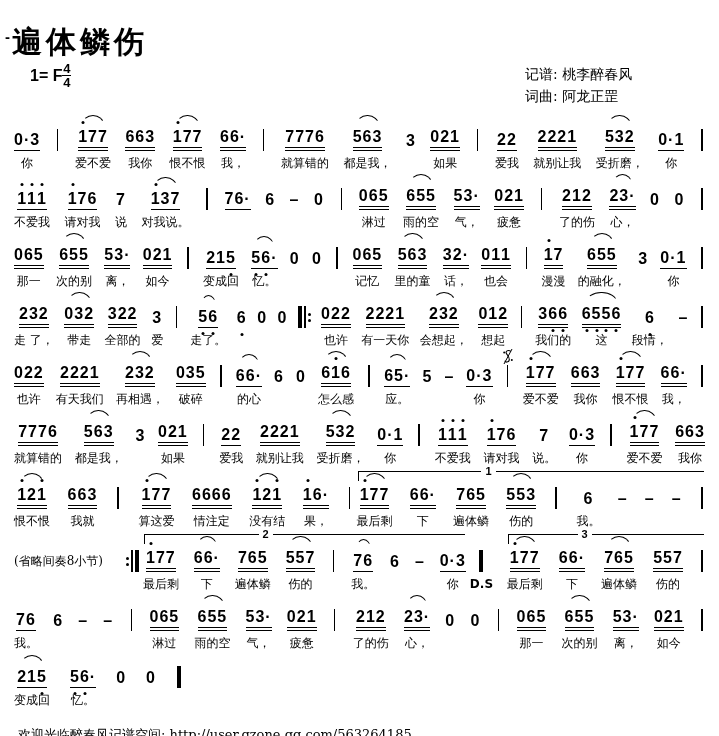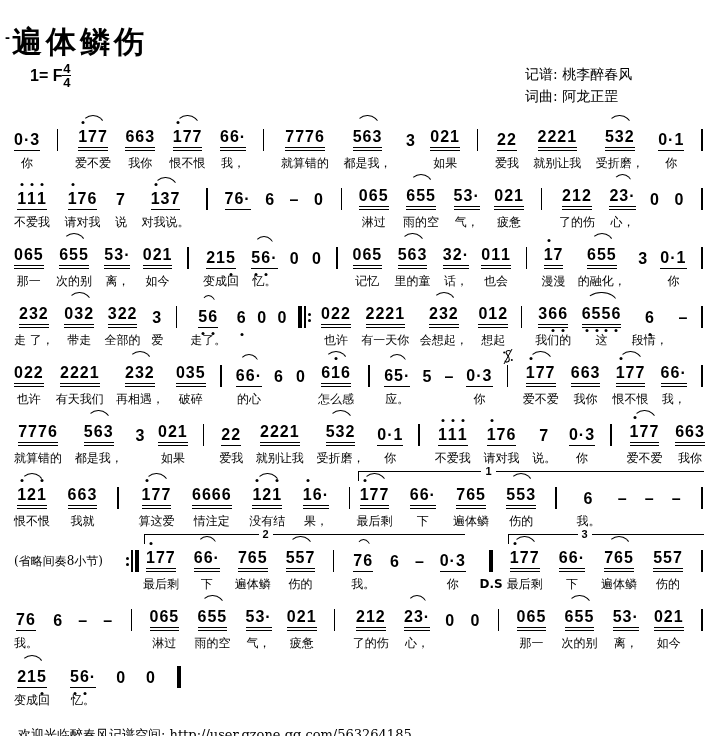--- a/index.html
+++ b/index.html
@@ -737,21 +737,21 @@
           </div>
           <div class="tok">
             <div class="note u0"><span class="ch">–</span></div>
             <div class="lyr"></div>
           </div>
           <div class="tok">
             <div class="note u1"><span class="ch">0</span><span class="ch">·</span><span class="ch">3</span></div>
             <div class="lyr">你</div>
           </div>
         </div>
-        <div class="seg" style="flex-grow: 1; justify-content: flex-end;">
+        <div class="seg" style="flex-grow: 1;">
           <div class="tok">
             <div class="barwrap">
               <div class="bl thick"></div>
             </div>
             <div class="lyr" style="font-weight: bold;">D.S</div>
           </div>
         </div>
         <div class="seg volta" style="flex-grow: 5;">
           <span class="vnum">3</span>
           <div class="tok">

